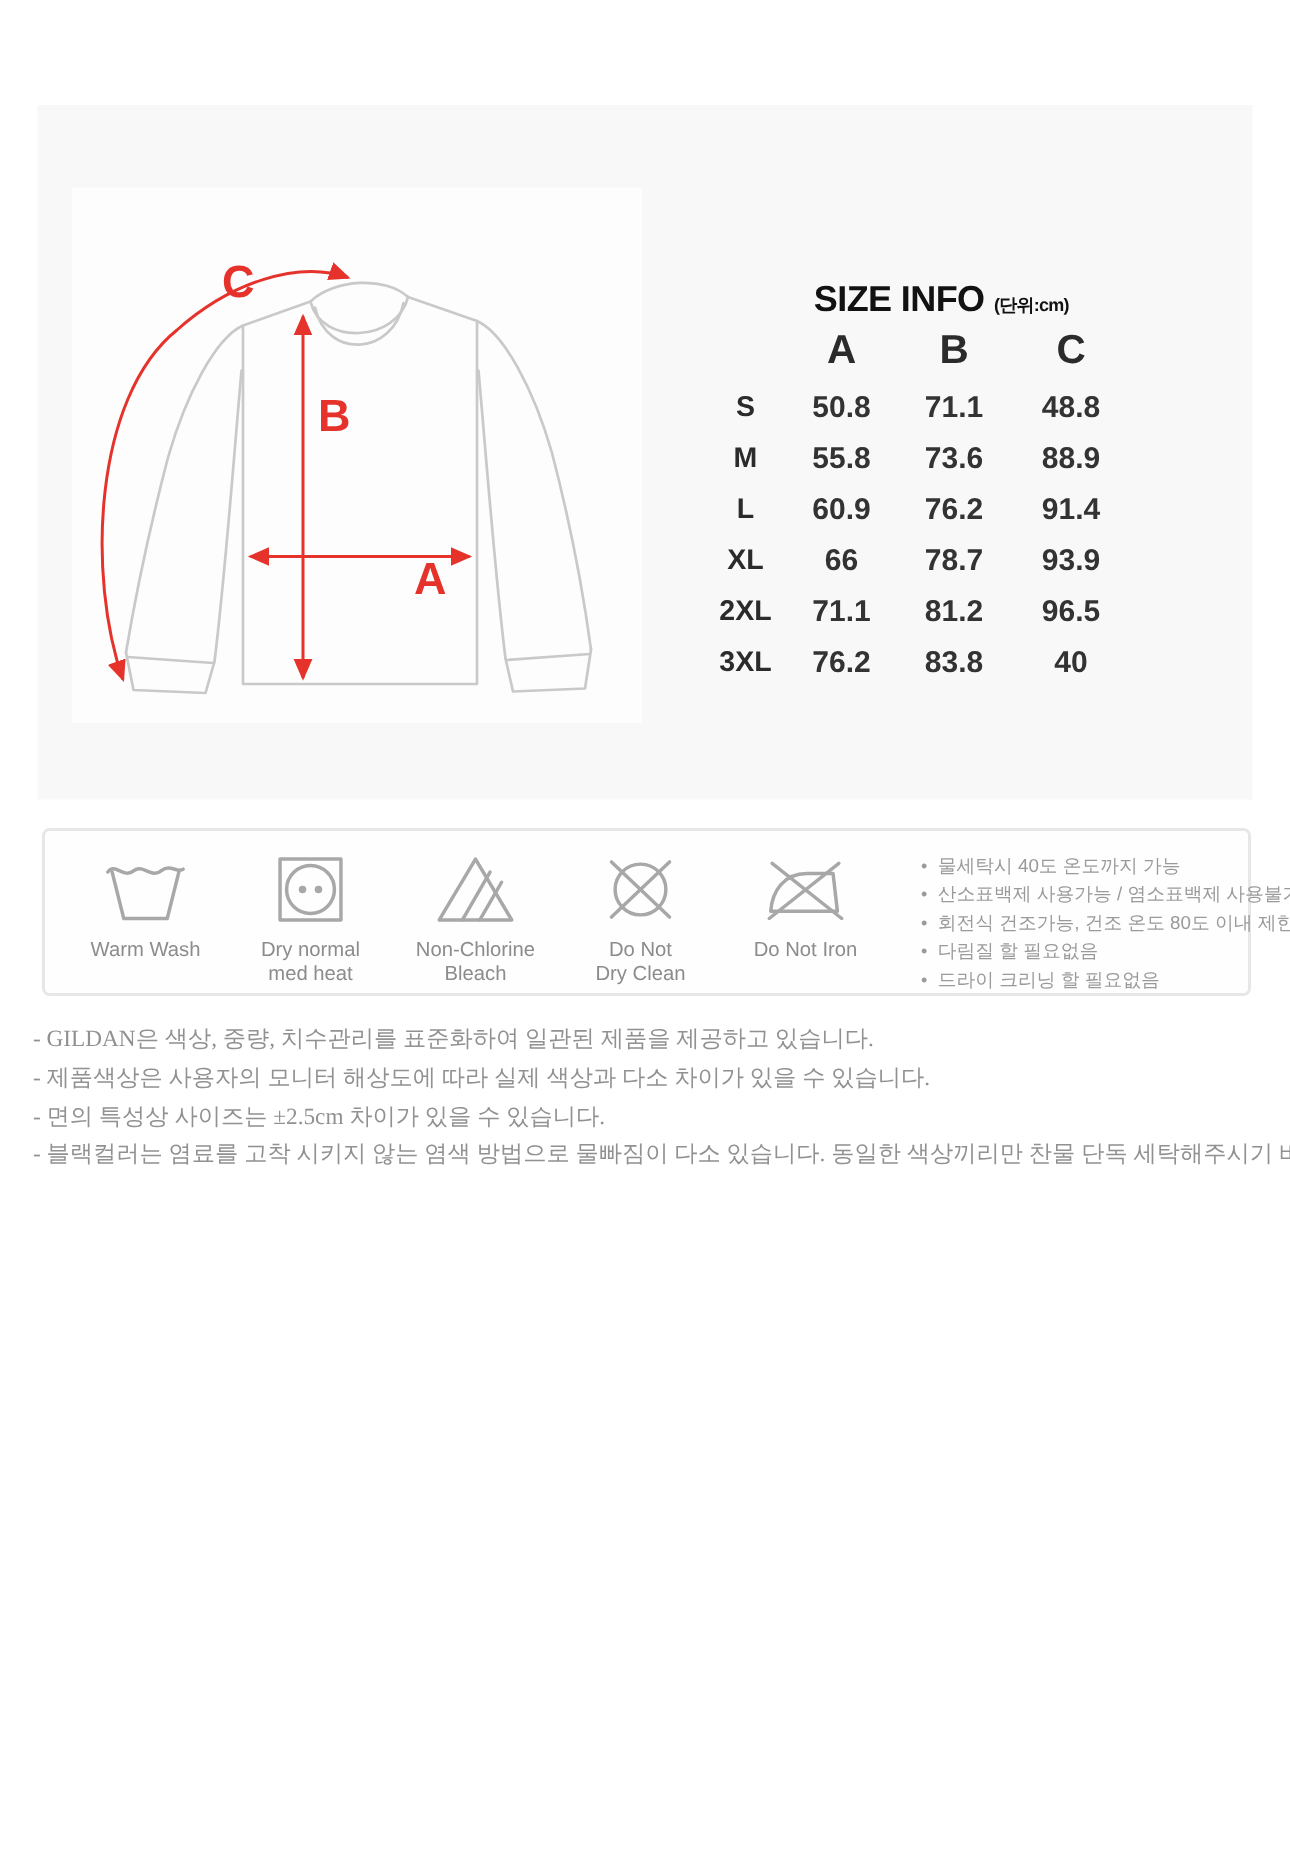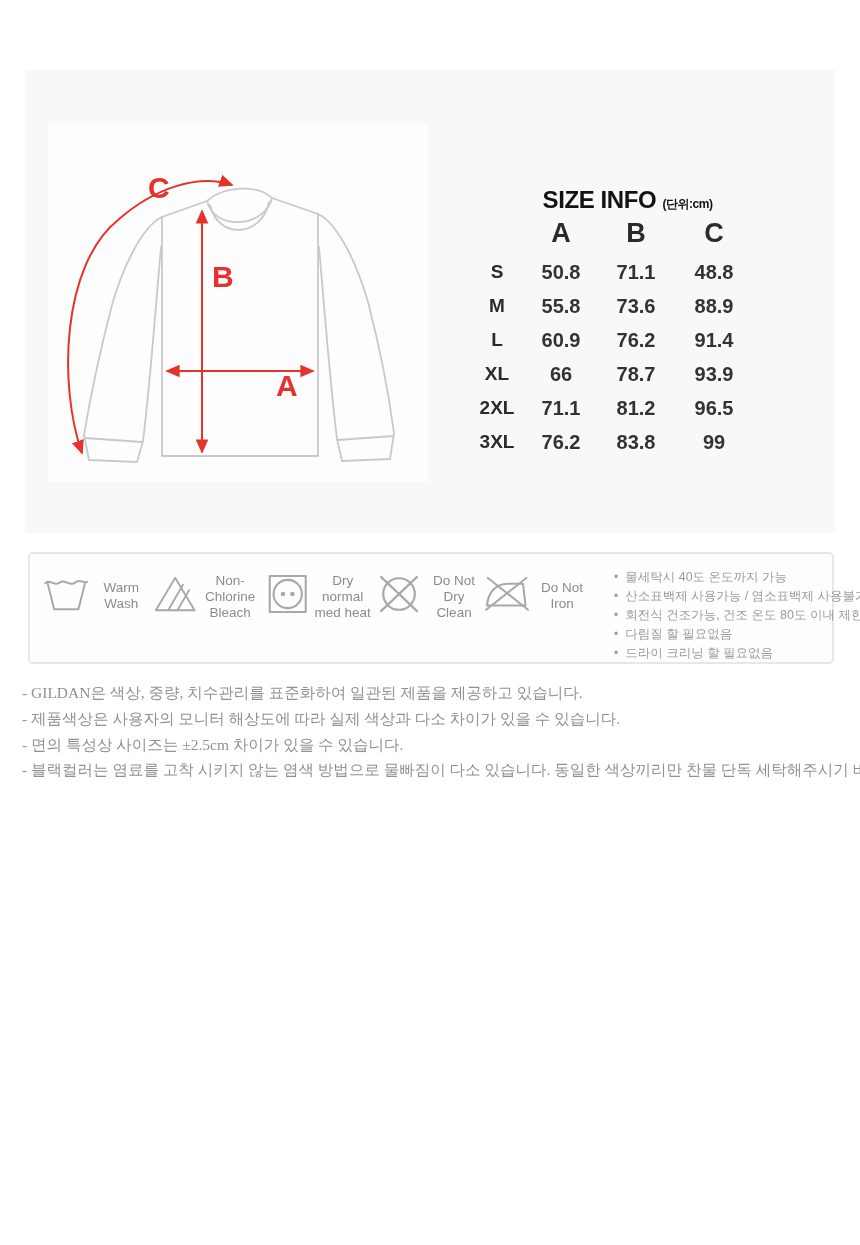--- a/index.html
+++ b/index.html
@@ -48,21 +48,21 @@
   
   .care-box {
     position: absolute; left: 28px; top: 552px;
     width: 806px; height: 112px;
     background: #fefefe;
     border: 2px solid #e7e7e7; border-radius: 5px;
     display: flex; align-items: flex-start;
   }
   .care-item {
     width: 110px; margin-top: 13px;
-    display: flex; align-items: center;
+    display: flex; flex-direction: column; align-items: center;
     flex: 0 0 auto;
   }
   .care-item:first-child { margin-left: 12px; }
   .care-item svg { width: 58px; height: 52px; display: block; }
   .care-label {
     margin-top: 6px;
     font-size: 13.5px; line-height: 16px; color: #8c8c8c;
     text-align: center; white-space: pre-line;
   }
   .care-bullets {
@@ -156,53 +156,53 @@
       <div class="val">93.9</div>
 
       <div class="sz">2XL</div>
       <div class="val">71.1</div>
       <div class="val">81.2</div>
       <div class="val">96.5</div>
 
       <div class="sz">3XL</div>
       <div class="val">76.2</div>
       <div class="val">83.8</div>
-      <div class="val">99</div>
+      <div class="val">40</div>
     </div>
   </section>
 
   <section class="care-box">
 
     <div class="care-item">
       <svg viewBox="0 0 60 52" stroke="#a8a8a8" stroke-width="2.4" fill="none" stroke-linecap="round" stroke-linejoin="round">
         <path d="M7,14 L15,46 L45,46 L53,14"></path>
         <path d="M4,14 C9,7 15,19 22,13 C28,8 34,19 41,13 C47,8 52,15 56,12"></path>
       </svg>
       <div class="care-label">Warm Wash</div>
-    </div>
-
-    <div class="care-item">
-      <svg viewBox="0 0 60 52" stroke="#a8a8a8" stroke-width="2.4" fill="none" stroke-linecap="round" stroke-linejoin="round">
-        <path d="M30,5 L5,47 L55,47 Z"></path>
-        <path d="M21,47 L40,14"></path>
-        <path d="M33,47 L48,21"></path>
-      </svg>
-      <div class="care-label">Non-Chlorine
-Bleach</div>
     </div>
 
     <div class="care-item">
       <svg viewBox="0 0 60 52" stroke="#a8a8a8" stroke-width="2.4" fill="none" stroke-linejoin="round">
         <rect x="9" y="5" width="42" height="42"></rect>
         <circle cx="30" cy="26" r="16.5"></circle>
         <circle cx="24.5" cy="26" r="2.6" fill="#a8a8a8" stroke="none"></circle>
         <circle cx="35.5" cy="26" r="2.6" fill="#a8a8a8" stroke="none"></circle>
       </svg>
       <div class="care-label">Dry normal
 med heat</div>
+    </div>
+
+    <div class="care-item">
+      <svg viewBox="0 0 60 52" stroke="#a8a8a8" stroke-width="2.4" fill="none" stroke-linecap="round" stroke-linejoin="round">
+        <path d="M30,5 L5,47 L55,47 Z"></path>
+        <path d="M21,47 L40,14"></path>
+        <path d="M33,47 L48,21"></path>
+      </svg>
+      <div class="care-label">Non-Chlorine
+Bleach</div>
     </div>
 
     <div class="care-item">
       <svg viewBox="0 0 60 52" stroke="#a8a8a8" stroke-width="2.4" fill="none" stroke-linecap="round">
         <circle cx="30" cy="26" r="17.5"></circle>
         <path d="M10,7 L50,45"></path>
         <path d="M50,7 L10,45"></path>
       </svg>
       <div class="care-label">Do Not
 Dry Clean</div>

